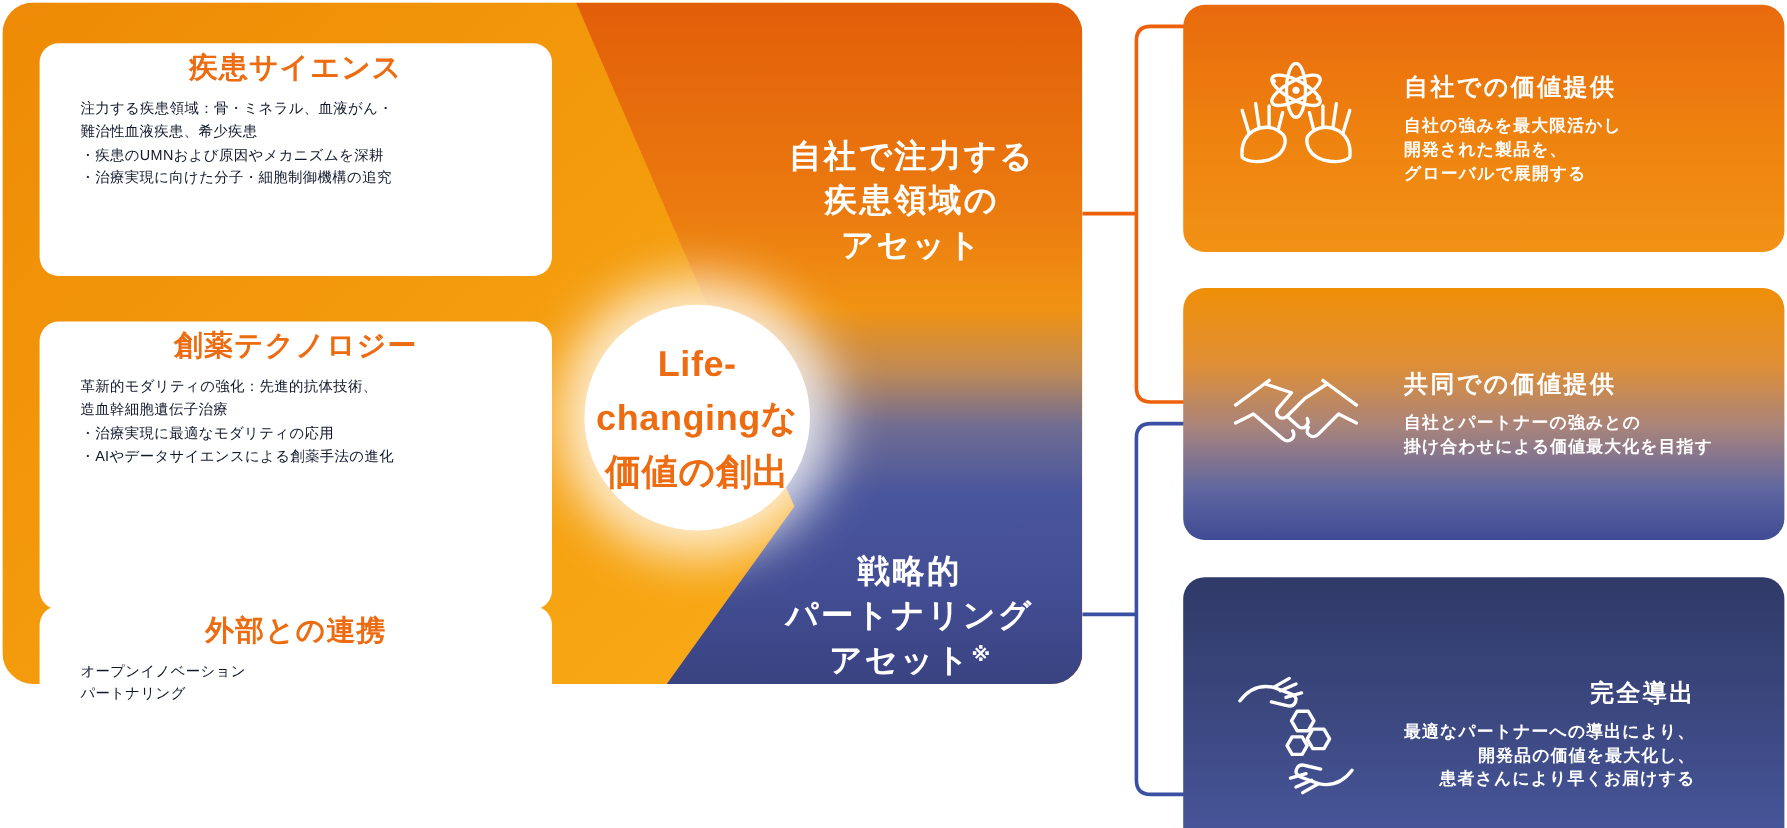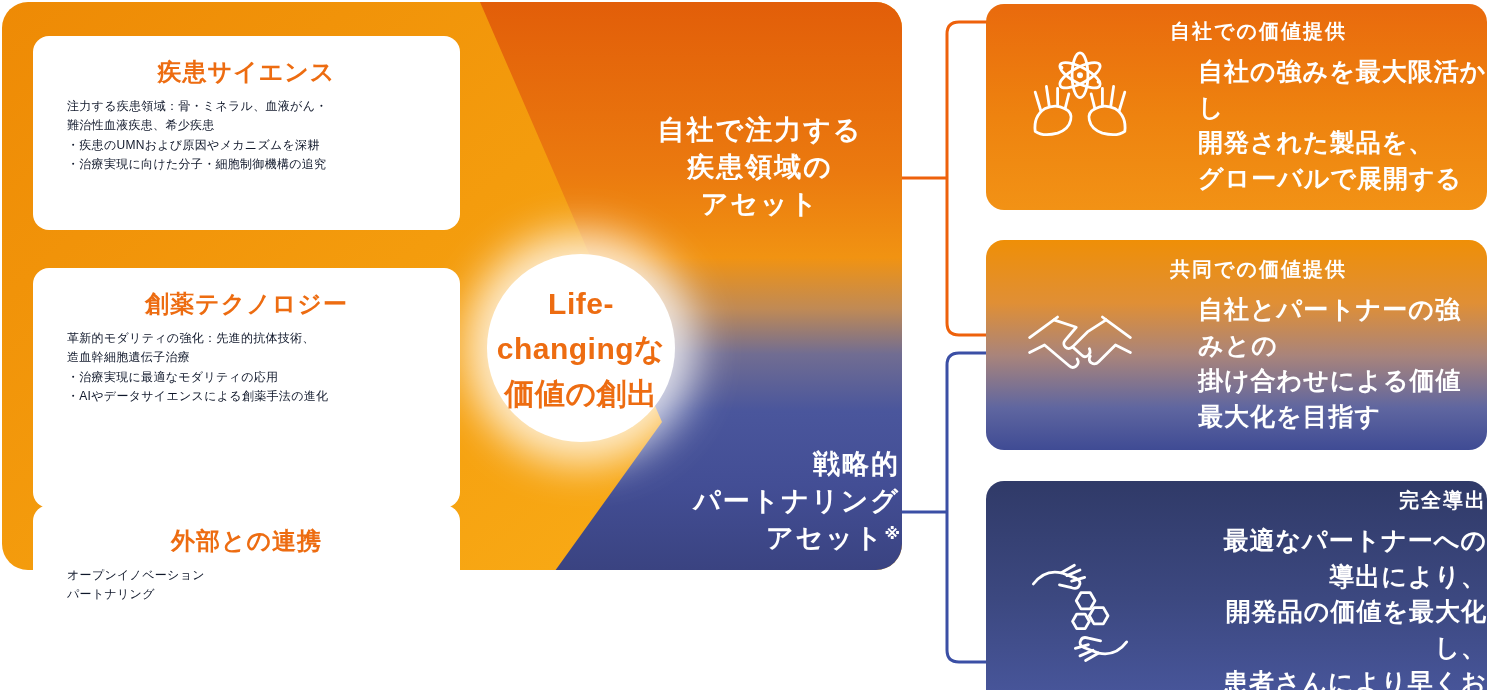--- a/index.html
+++ b/index.html
@@ -23,45 +23,45 @@
   .glow-circle .ctext{
     white-space:pre-line;color:#ed6c11;font-weight:700;font-size:30px;line-height:1.5;letter-spacing:.5px;
   }
   .mid-label{
     position:absolute;width:284px;text-align:center;color:#ffffff;font-weight:700;
     font-size:27px;line-height:1.37;letter-spacing:2px;
   }
   .mid-label .llines{white-space:pre-line;}
   .mid-label sup{font-size:16px;vertical-align:8px;letter-spacing:0;}
   .mid-label.top{left:616px;top:110px;}
-  .mid-label.bottom{left:614px;top:444px;text-align:right;}
+  .mid-label.bottom{left:614px;top:456px;}
   
   .connectors{position:absolute;left:0;top:0;width:1489px;height:690px;pointer-events:none;}
   
   .lcard{
     position:absolute;left:33px;width:427px;background:#ffffff;border-radius:16px;
-    box-sizing:border-box;padding:20px 34px 0 34px;
+    box-sizing:border-box;padding:4px 34px 0 34px;
   }
   .lcard .ltitle{text-align:center;color:#ed6c11;font-weight:700;font-size:24px;letter-spacing:1px;}
   .lcard .lbody{white-space:pre-line;margin-top:9px;color:#0f172a;font-size:12px;line-height:1.62;letter-spacing:.3px;}
   .lcard.c1{top:36px;height:194px;}
   .lcard.c2{top:268px;height:240px;}
   .lcard.c3{top:505px;height:150px;}
   
   .rcard{
     position:absolute;left:986px;width:501px;border-radius:18px;box-sizing:border-box;
     display:flex;align-items:center;padding-left:38px;color:#ffffff;
   }
   .rcard.c1{top:4px;height:206px;background:linear-gradient(180deg,#e96a0d 0%,#ee830f 55%,#f29215 100%);}
   .rcard.c2{top:240px;height:210px;background:linear-gradient(180deg,#ef8f07 0%,#e08f35 30%,#a9847b 55%,#5f66a0 80%,#3f4b94 100%);}
   .rcard.c3{top:481px;height:261px;background:linear-gradient(180deg,#303a68 0%,#3c4880 45%,#4d5ca7 100%);text-align:right;}
   .rcard .ricon{width:112px;flex:none;margin-right:34px;}
   .rcard .ricon svg{display:block;width:112px;height:112px;}
   .rcard .rtitle{font-weight:700;font-size:20px;letter-spacing:2px;margin-bottom:9px;}
-  .rcard .rbody{white-space:pre-line;font-weight:700;font-size:25px;line-height:1.42;letter-spacing:1px;margin-left:28px;}
+  .rcard .rbody{white-space:pre-line;font-weight:700;font-size:14px;line-height:1.42;letter-spacing:1px;}
   .icon-stroke{fill:none;stroke:#ffffff;stroke-width:3;stroke-linecap:round;stroke-linejoin:round;}
 </style>
 </head>
 <body>
 
 <div id="canvas">
 
   <svg class="connectors" viewBox="0 0 1489 690">
     <path d="M902 178 H947 M947 178 V34 Q947 22 959 22 H992 M947 178 V323 Q947 335 959 335 H992" fill="none" stroke="#ee610b" stroke-width="3"></path>
     <path d="M902 512 H947 M947 512 V365 Q947 353 959 353 H992 M947 512 V650 Q947 662 959 662 H992" fill="none" stroke="#3b4fa5" stroke-width="3"></path>

